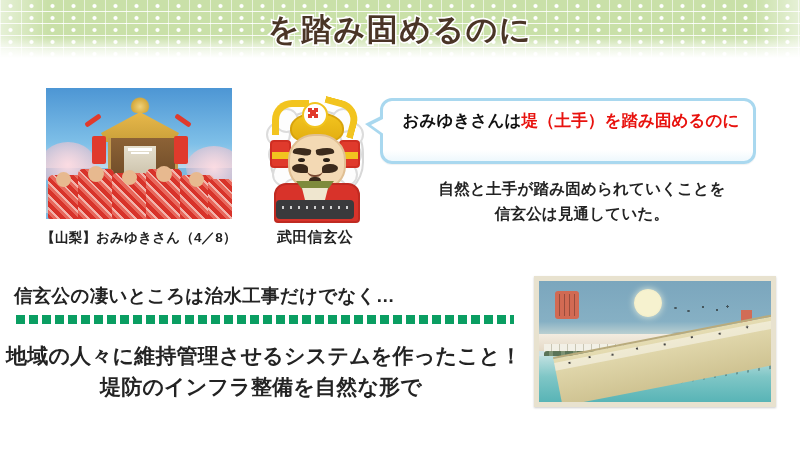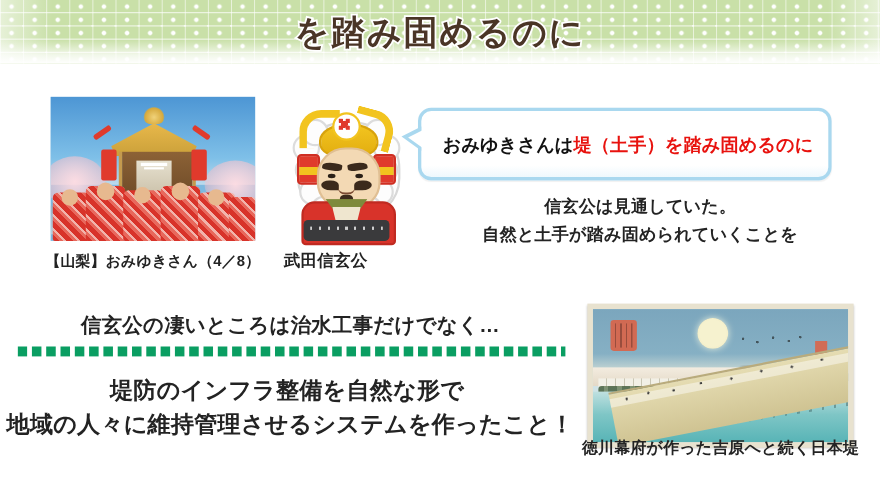--- a/index.html
+++ b/index.html
@@ -260,21 +260,20 @@
     position: absolute;
     left: 0; top: 7px;
     width: 376px;
     text-align: center;
     font-size: 16.5px;
     font-weight: bold;
     line-height: 25px;
     letter-spacing: .1px;
     color: #111111;
     white-space: nowrap;
-    margin-top: 12px;
   }
   .red { color: #e8120e; }
 
   
   .para-right {
     position: absolute;
     left: 372px; top: 176px;
     width: 420px;
     text-align: center;
     font-size: 15.5px;
@@ -287,32 +286,32 @@
   
   .caption {
     position: absolute;
     font-size: 13.5px;
     font-weight: bold;
     color: #232323;
     white-space: nowrap;
     letter-spacing: .2px;
   }
   .caption-mikoshi { left: 36px; top: 229px; width: 206px; text-align: center; }
-  .caption-shingen { left: 258px; top: 228px; width: 114px; text-align: left; font-size: 15px; }
+  .caption-shingen { left: 258px; top: 228px; width: 114px; text-align: center; font-size: 15px; }
   .caption-ukiyoe {
     left: 512px; top: 398px; width: 286px; text-align: center;
     font-size: 14.5px;
   }
 
   
   .lead-line {
     position: absolute;
     left: 14px; top: 283px;
     width: 500px;
-    text-align: center;
+    text-align: left;
     font-size: 18.5px;
     font-weight: bold;
     color: #232323;
     letter-spacing: .3px;
     white-space: nowrap;
   }
   .divider {
     position: absolute;
     left: 16px; top: 315px;
     width: 498px; height: 9px;
@@ -527,29 +526,29 @@
 
   <div class="bubble">
     <div class="bubble-tail"></div>
     <div class="bubble-tail-inner"></div>
     <div class="bubble-text">
       <span>おみゆきさんは</span><span class="red">堤（土手）を踏み固めるのに</span><br>
     </div>
   </div>
 
   <div class="para-right">
+    <div>自然と土手が踏み固められていくことを</div>
     <div>信玄公は見通していた。</div>
-    <div>自然と土手が踏み固められていくことを</div>
   </div>
 
   <div class="lead-line">信玄公の凄いところは治水工事だけでなく…</div>
   <div class="divider"></div>
   <div class="conclusion">
+    <div>地域の人々に維持管理させるシステムを作ったこと！</div>
     <div>堤防のインフラ整備を自然な形で</div>
-    <div>地域の人々に維持管理させるシステムを作ったこと！</div>
   </div>
 
   <div class="ukiyoe">
     <div class="uk-inner">
       <div class="uk-sky"></div>
       <div class="uk-moon"></div>
       <div class="uk-cartouche"></div>
       <div class="uk-label2"></div>
       <div class="uk-birds"></div>
       <div class="uk-farbank"></div>
@@ -558,15 +557,14 @@
       <div class="uk-water"></div>
       <div class="uk-tree-big"></div>
       <div class="uk-grove"></div>
       <div class="uk-pilings"></div>
       <div class="uk-bank">
         <div class="uk-bank-path"></div>
         <div class="uk-people"></div>
       </div>
     </div>
   </div>
-  <div class="caption caption-ukiyoe">徳川幕府が作った吉原へと続く日本堤</div>
 
 </div>
 
 </body></html>

